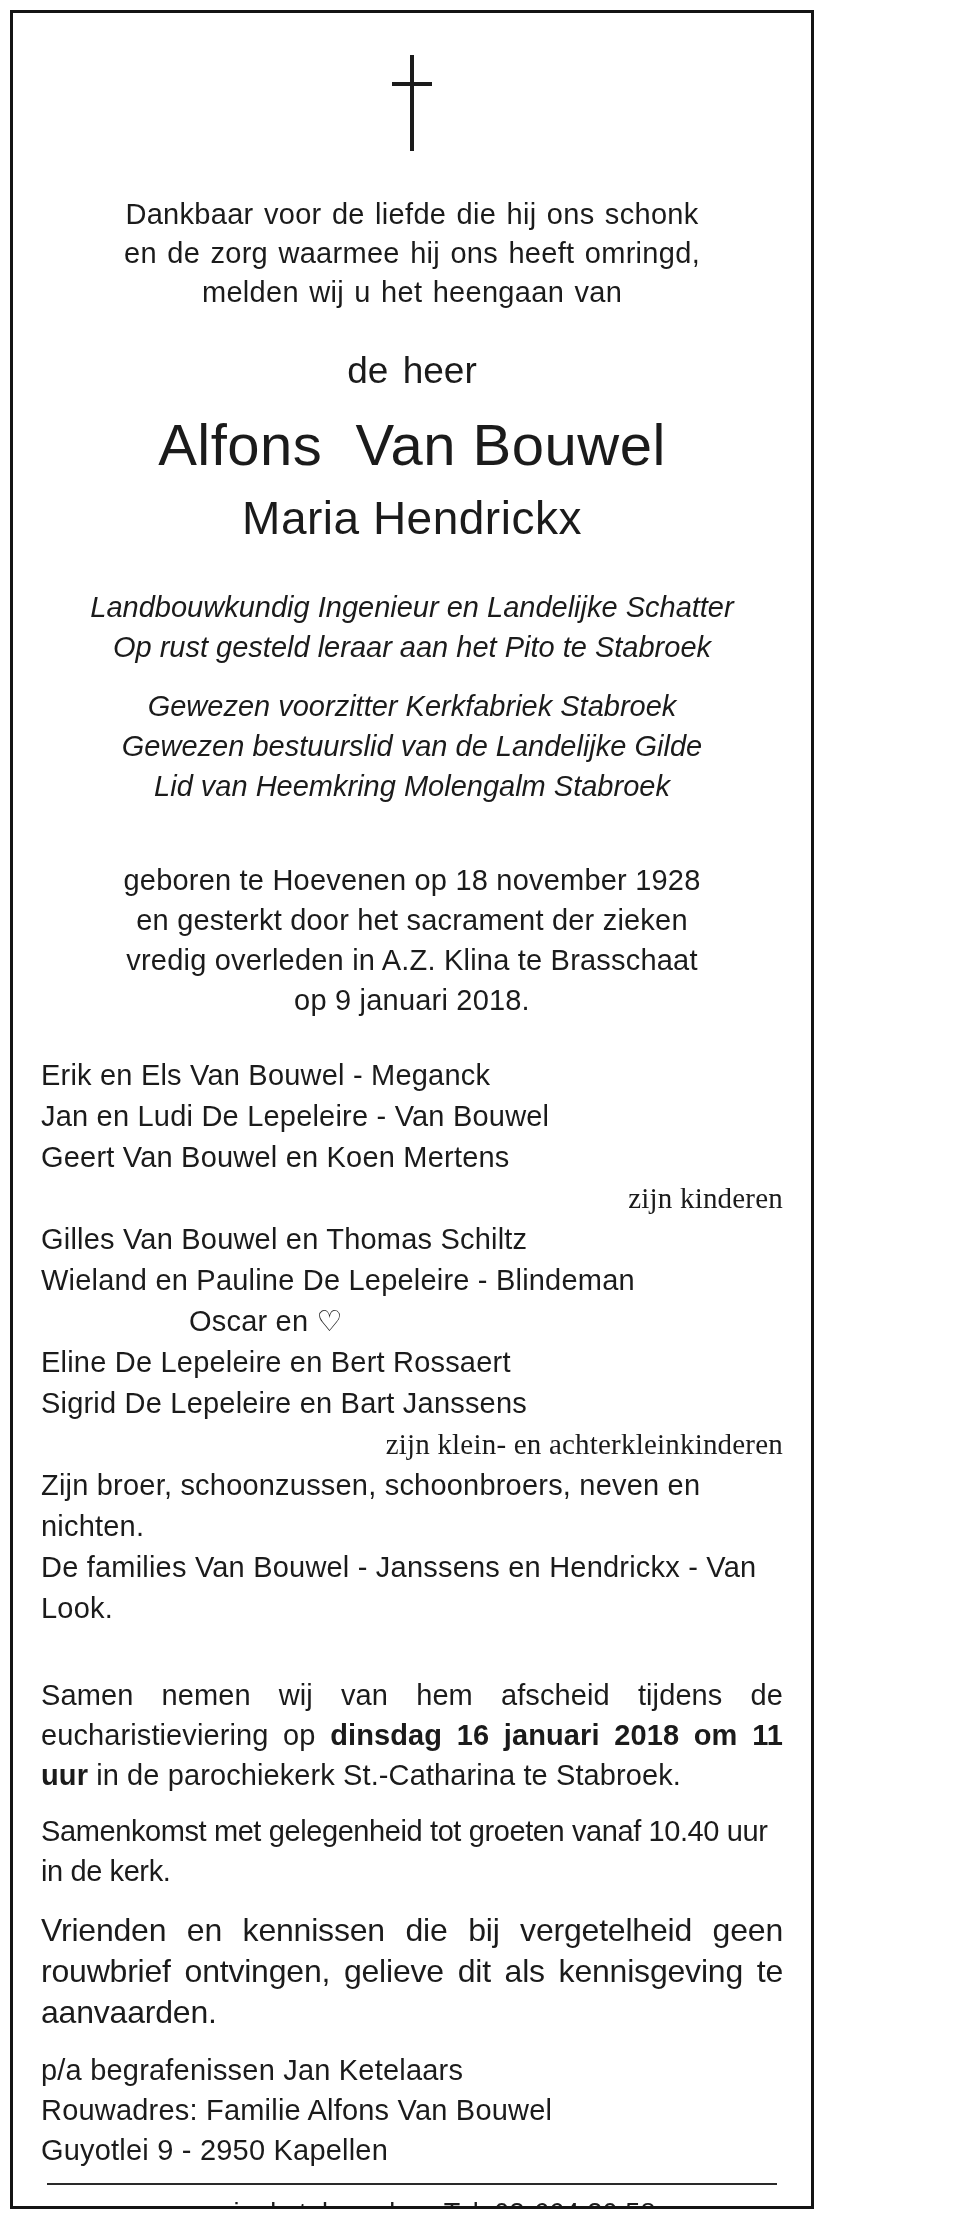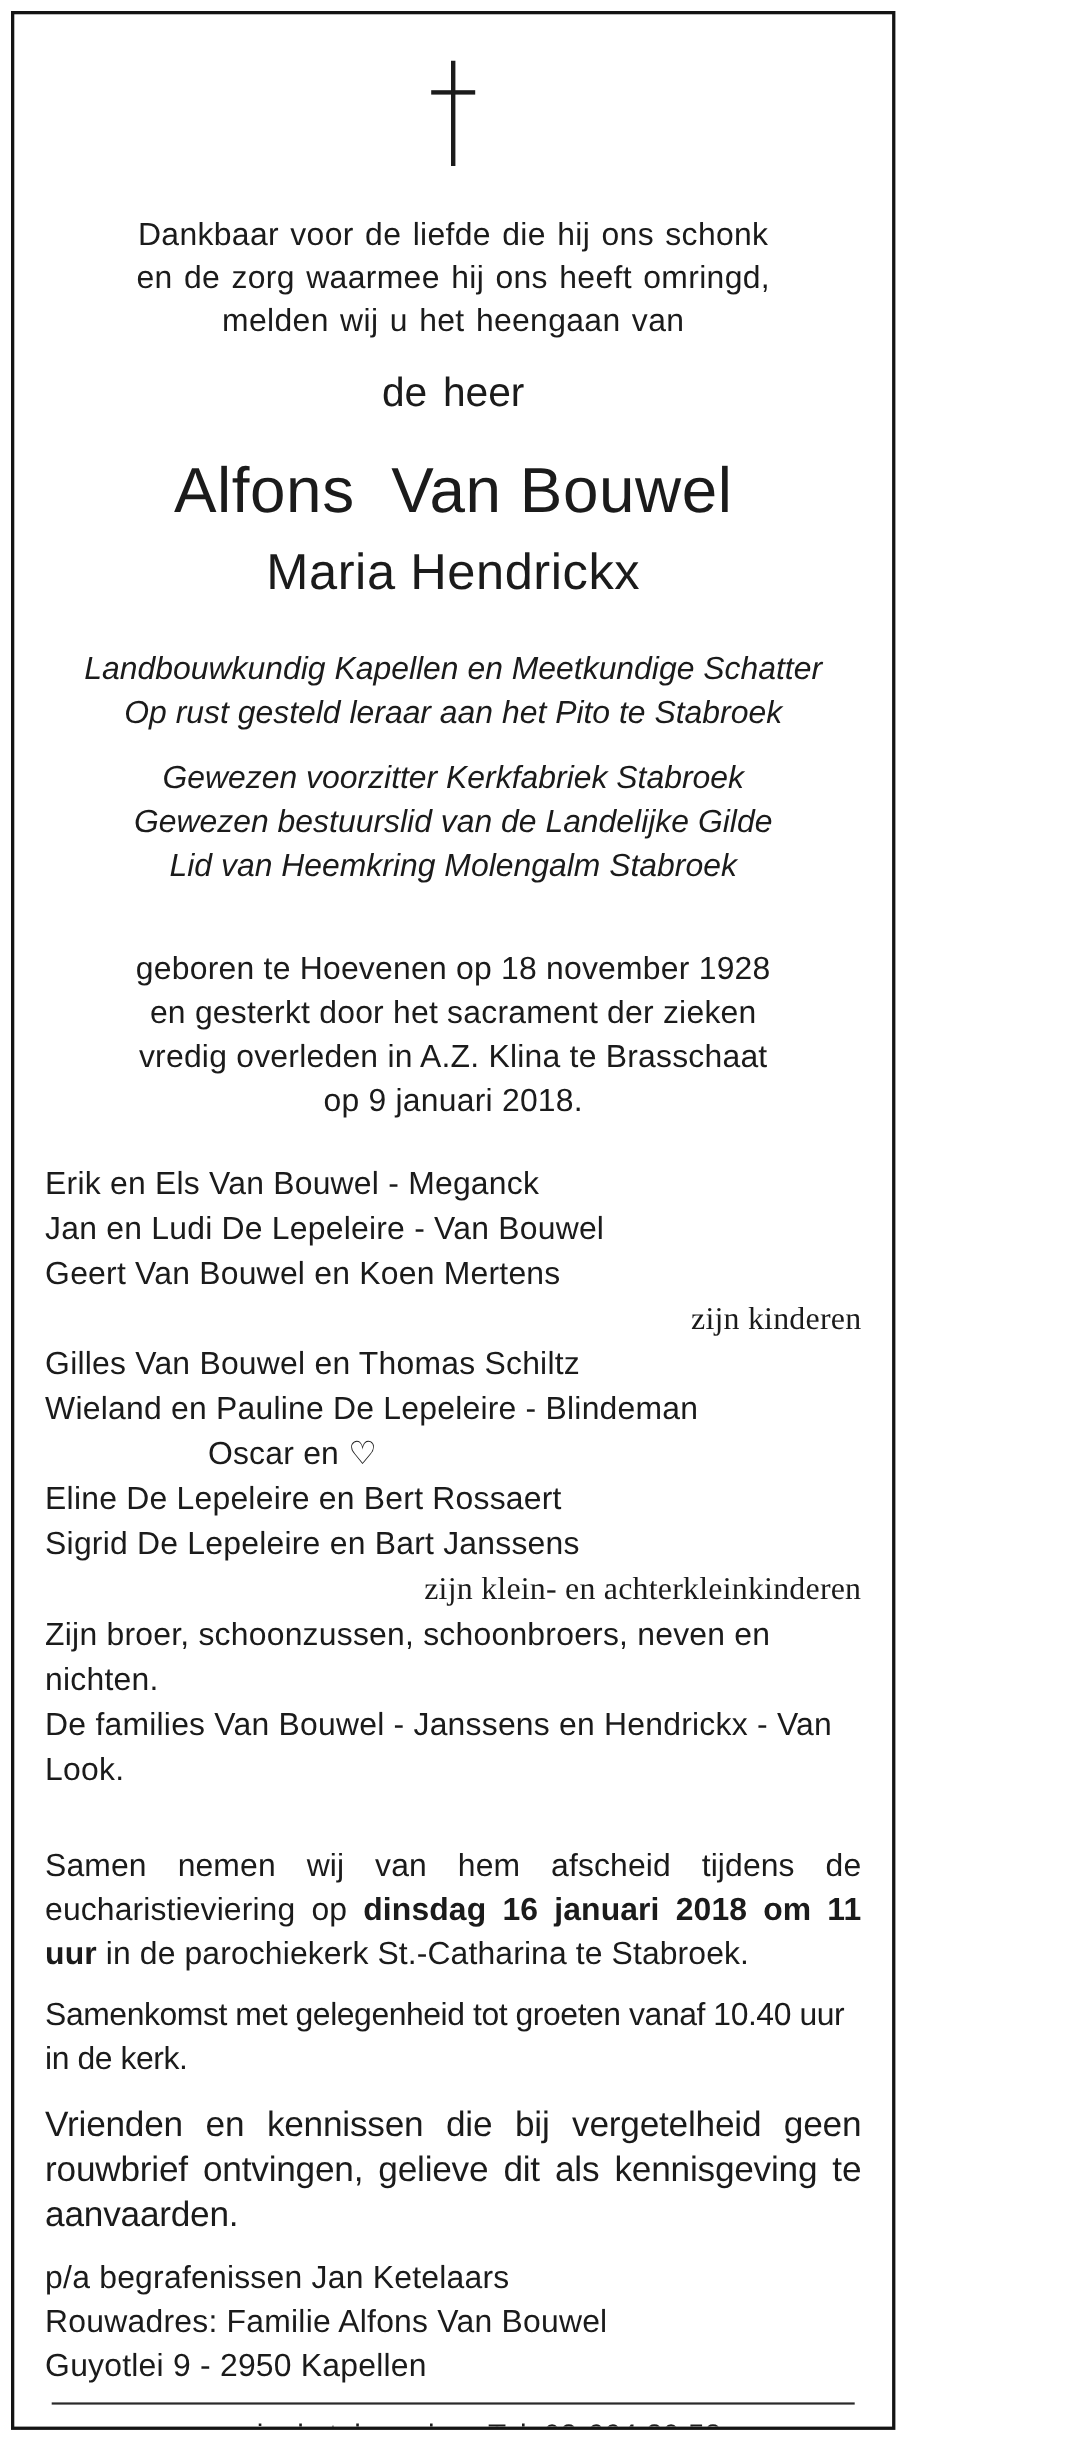--- a/index.html
+++ b/index.html
@@ -39,27 +39,27 @@
 
   .intro {
     margin-top: 44px;
     font-size: 29px;
     line-height: 39px;
     letter-spacing: 0.3px;
     word-spacing: 2px;
   }
 
   .honorific {
-    margin-top: 22px;
+    margin-top: 36px;
     font-size: 37px;
     line-height: 46px;
     word-spacing: 4px;
   }
   .deceased-name {
-    margin-top: 32px;
+    margin-top: 17px;
     font-size: 58px;
     line-height: 68px;
     letter-spacing: 0.5px;
     white-space: pre-wrap;
   }
   .widower {
     margin-top: 50px;
     font-size: 37px;
     line-height: 46px;
     word-spacing: 5px;
@@ -162,21 +162,21 @@
       <div>Dankbaar voor de liefde die hij ons schonk</div>
       <div>en de zorg waarmee hij ons heeft omringd,</div>
       <div>melden wij u het heengaan van</div>
     </div>
 
     <div class="honorific center">de heer</div>
     <div class="deceased-name center">Alfons  Van Bouwel</div>
     <div class="spouse-name center">Maria Hendrickx</div>
 
     <div class="professions center">
-      <div>Landbouwkundig Kapellen en Meetkundige Schatter</div>
+      <div>Landbouwkundig Ingenieur en Landelijke Schatter</div>
       <div>Op rust gesteld leraar aan het Pito te Stabroek</div>
     </div>
 
     <div class="memberships center">
       <div>Gewezen voorzitter Kerkfabriek Stabroek</div>
       <div>Gewezen bestuurslid van de Landelijke Gilde</div>
       <div>Lid van Heemkring Molengalm Stabroek</div>
     </div>
 
     <div class="life center">

